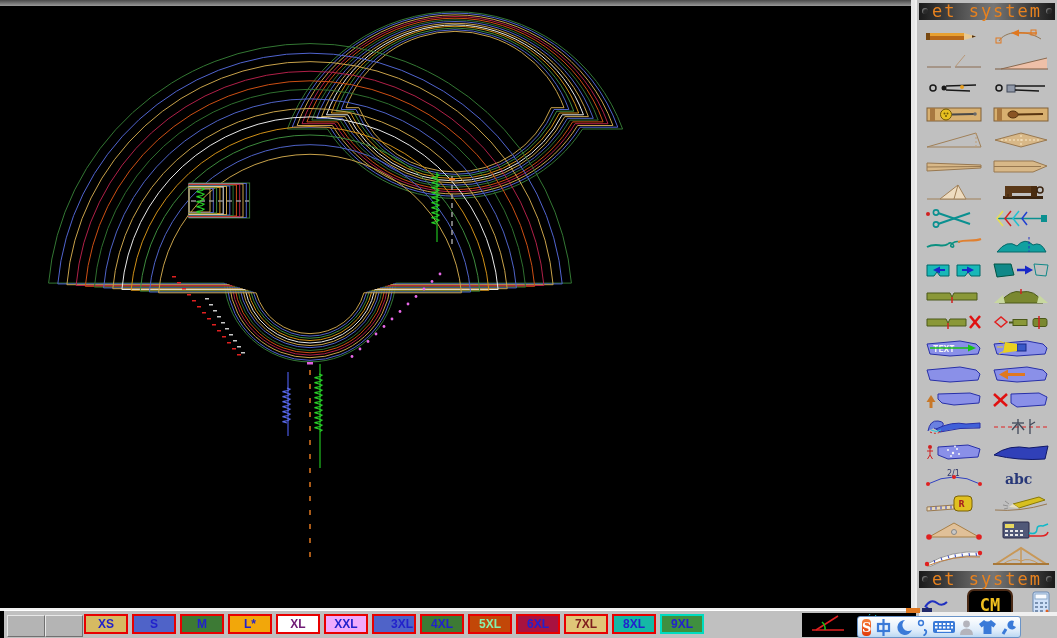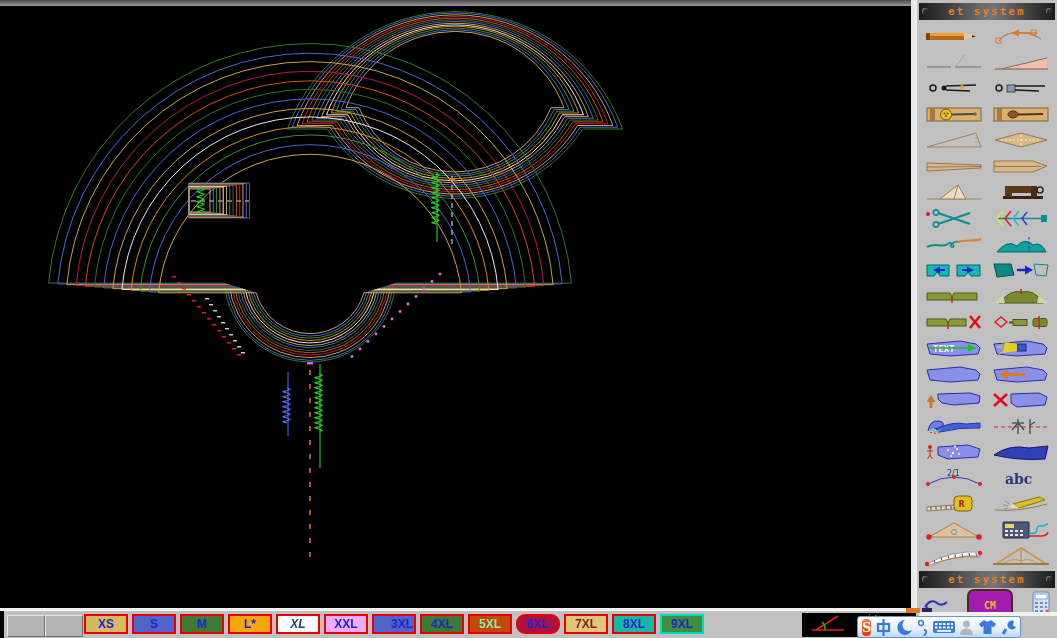--- a/index.html
+++ b/index.html
@@ -12,31 +12,31 @@
   .canvas svg{display:block;}
   .canvas-border-r{position:absolute;left:911px;top:0;width:4px;height:610px;background:#e8e8e8;}
   .canvas-border-b{position:absolute;left:0;top:608px;width:915px;height:3px;background:#f0f0f0;}
   
   .panel{position:absolute;left:915px;top:0;width:142px;height:638px;background:#c0c0c0;
          border-left:2px solid #f0f0f0;box-sizing:border-box;}
   .panel-header{height:17px;margin:3px 2px 2px 2px;position:relative;
       background:linear-gradient(90deg,#1a1a1a,#6a6a6a 45%,#757575 55%,#1a1a1a);
       display:flex;align-items:center;justify-content:center;}
   .panel-header .ttl{color:#e8821e;font-family:"DejaVu Sans Mono",monospace;
-      font-size:11px;font-weight:bold;letter-spacing:2px;line-height:15px;}
+      font-size:17px;font-weight:normal;letter-spacing:2px;line-height:15px;}
   .screw{position:absolute;top:5px;width:6px;height:6px;border-radius:50%;
       background:#2a2a2a;box-shadow:inset 1px 1px 1px #777;}
   .screw.l{left:3px}.screw.r{right:3px}
   .tools{display:grid;grid-template-columns:1fr 1fr;row-gap:2px;padding:2px 3px 0 3px;}
   .tool{height:24px;display:flex;align-items:center;justify-content:center;cursor:pointer;}
   .tool svg{display:block;}
   .panel-bottom{height:30px;display:flex;align-items:center;justify-content:space-between;
                 padding:0 6px;}
-  .cm-btn{width:42px;height:28px;background:#a21caf;border:2px solid #4a2a16;border-radius:7px;
-      color:#f0c020;font-weight:bold;font-size:10px;display:flex;align-items:center;
+  .cm-btn{width:42px;height:28px;background:#000000;border:2px solid #4a2a16;border-radius:7px;
+      color:#f0c020;font-weight:bold;font-size:17px;display:flex;align-items:center;
       justify-content:center;font-family:"DejaVu Sans Mono",monospace;}
   .panel-white-strip{position:absolute;left:915px;top:612px;width:142px;height:4px;background:#f0f0f0;}
   
   .bottombar{position:absolute;left:4px;top:610px;width:915px;height:44px;background:#c0c0c0;
       border-top:1px solid #ffffff;box-sizing:border-box;}
   .blankbtn{position:absolute;top:4px;width:36px;height:20px;background:#b4b4b4;
       border:1px solid;border-color:#e8e8e8 #707070 #707070 #e8e8e8;}
   .sizerow{position:absolute;left:80px;top:3px;display:flex;gap:4px;}
   .sizebtn{width:44px;height:20px;box-sizing:border-box;border:2px solid;
       display:flex;align-items:center;justify-content:center;
@@ -576,26 +576,26 @@
   <div class="panel-white-strip"></div>
 
   <div class="bottombar">
     <div class="blankbtn" style="left:3px"></div>
     <div class="blankbtn" style="left:41px"></div>
     <div class="sizerow" id="size-row">
         <div class="sizebtn" style="background: rgb(214, 186, 98); border-color: rgb(232, 0, 0); color: rgb(34, 34, 204);">XS</div>
         <div class="sizebtn" style="background: rgb(79, 99, 200); border-color: rgb(232, 0, 0); color: rgb(34, 34, 204);">S</div>
         <div class="sizebtn" style="background: rgb(61, 122, 53); border-color: rgb(232, 0, 0); color: rgb(34, 34, 204);">M</div>
         <div class="sizebtn" style="background: rgb(242, 167, 10); border-color: rgb(232, 0, 0); color: rgb(34, 34, 204);">L*</div>
-        <div class="sizebtn" style="background: rgb(255, 255, 255); border-color: rgb(232, 0, 0); color: #0c4a6e; font-style: italic;">XL</div>
+        <div class="sizebtn" style="background: rgb(255, 255, 255); border-color: rgb(232, 0, 0); color: #701a75;">XL</div>
         <div class="sizebtn" style="background: #f0abfc; border-color: rgb(232, 0, 0); color: rgb(34, 34, 204);">XXL</div>
         <div class="sizebtn" style="background: rgb(79, 99, 200); border-color: rgb(232, 0, 0); color: rgb(34, 34, 204); padding-left: 16px;">3XL</div>
         <div class="sizebtn" style="background: rgb(61, 122, 53); border-color: rgb(232, 0, 0); color: rgb(34, 34, 204);">4XL</div>
         <div class="sizebtn" style="background: rgb(194, 71, 8); border-color: rgb(232, 0, 0); color: #86efac;">5XL</div>
-        <div class="sizebtn" style="background: rgb(168, 18, 64); border-color: rgb(232, 0, 0); color: rgb(34, 34, 204); border-radius: 9px;">6XL</div>
+        <div class="sizebtn" style="background: rgb(168, 18, 64); border-color: rgb(232, 0, 0); color: rgb(34, 34, 204);">6XL</div>
         <div class="sizebtn" style="background: rgb(224, 198, 120); border-color: rgb(232, 0, 0); color: #7f1d1d;">7XL</div>
         <div class="sizebtn" style="background: #14b8a6; border-color: rgb(232, 0, 0); color: rgb(34, 34, 204);">8XL</div>
         <div class="sizebtn" style="background: rgb(63, 143, 63); border-color: rgb(0, 220, 192); color: rgb(34, 34, 204);">9XL</div>
       </div>
     <div class="status-inset">
       <span>
         <svg width="36" height="20">
             <line x1="2" y1="17" x2="34" y2="17" stroke="#e02020" stroke-width="1.5"></line>
             <line x1="6" y1="17" x2="28" y2="3" stroke="#e02020" stroke-width="1.5"></line>
             <path d="M15,17 A9,9 0 0 0 12,9" fill="none" stroke="#18c018" stroke-width="1.5"></path>

